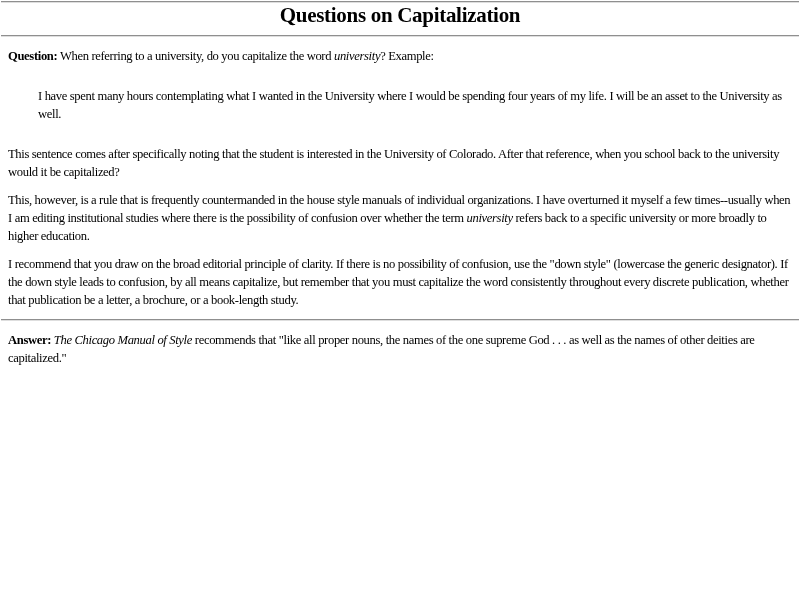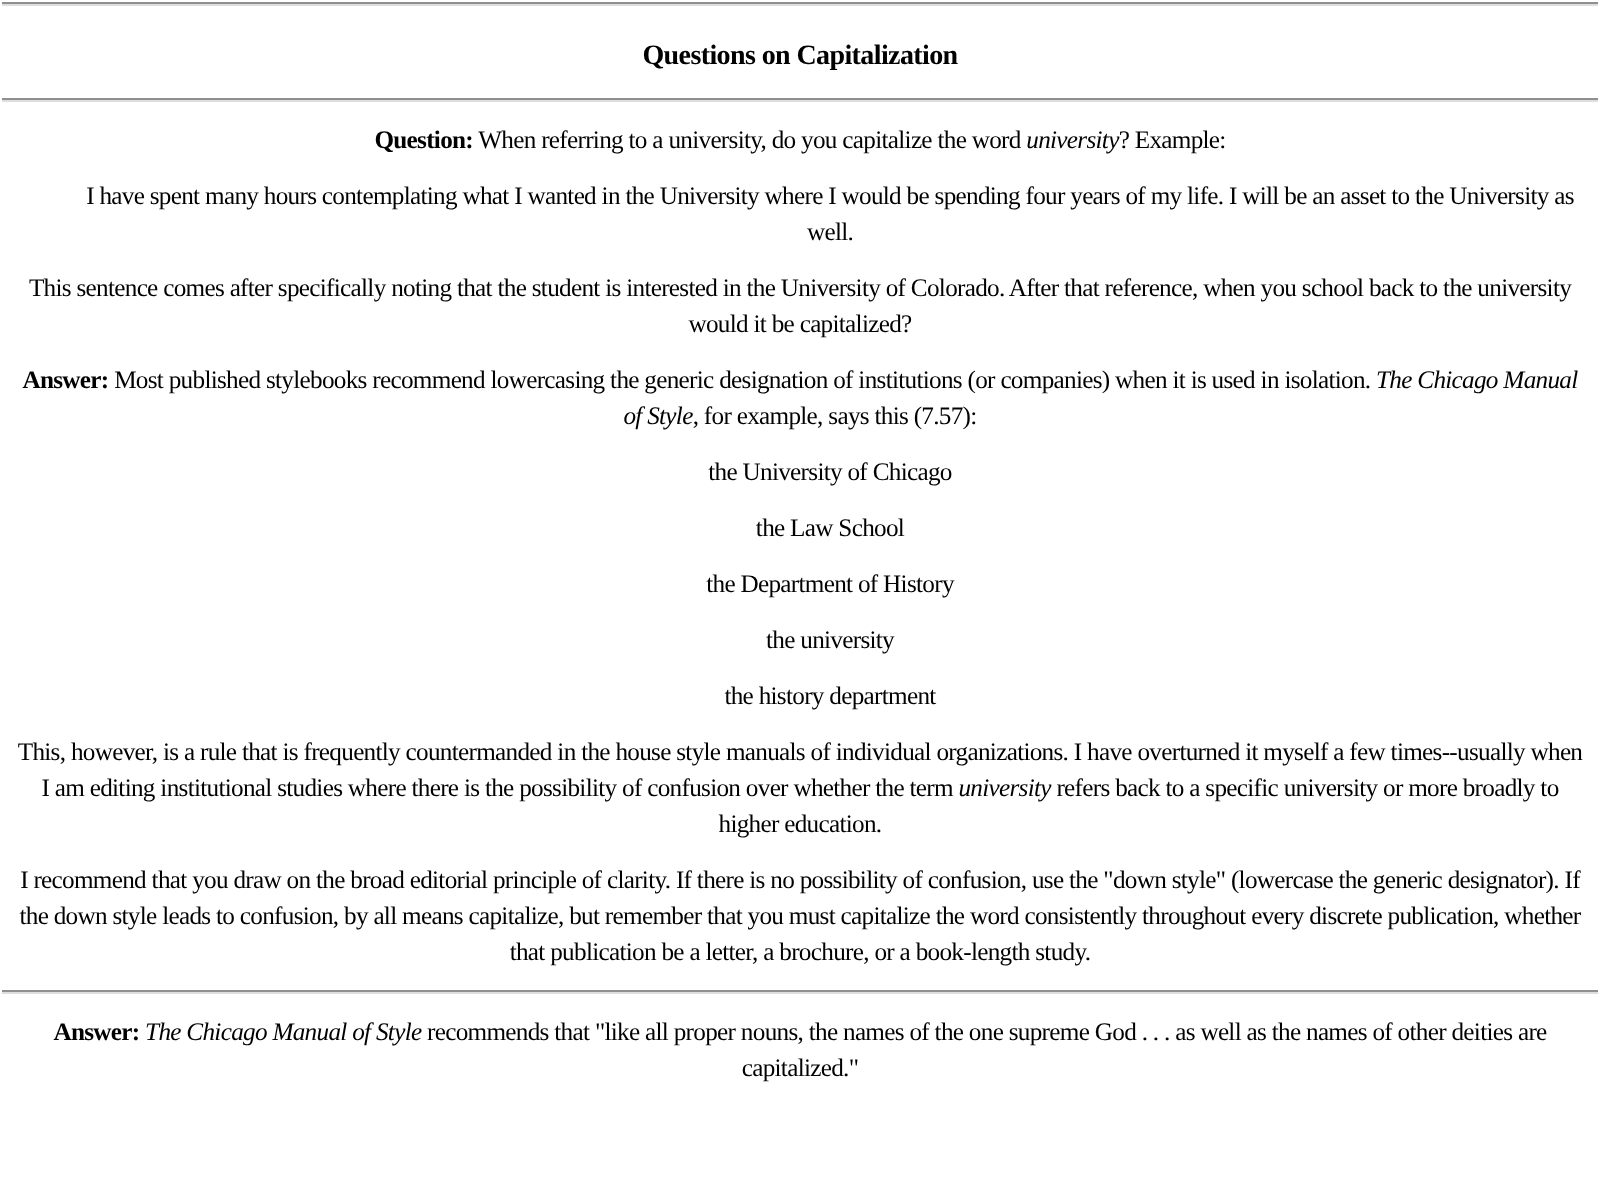--- a/index.html
+++ b/index.html
@@ -16,30 +16,30 @@
   }
   hr {
     border: none;
     height: 0;
     border-top: 1px solid #8f8f8f;
     border-bottom: 1px solid #dedede;
     margin: 8px 1px;
   }
   hr.top-rule { margin: 1px 1px 0 1px; }
   h1.page-title {
-    font-size: 14px;
+    font-size: 21px;
     line-height: 22px;
     font-weight: bold;
     text-align: center;
-    margin: 15px 0 9px 0;
+    margin: 1px 0 9px 0;
     letter-spacing: -0.3px;
   }
-  p { margin: 10px 8px; text-align: center; }
+  p { margin: 10px 8px; }
   blockquote { margin: 10px 8px 10px 38px; padding: 0; }
-  blockquote p { margin: 10px 0; }
+  blockquote p { margin: 22px 0; }
   b { font-weight: bold; }
   i { font-style: italic; }
 </style>
 </head>
 <body>
 
 <div>
 
   <hr class="top-rule">
 
@@ -48,30 +48,22 @@
   <hr>
 
   <p><b>Question:</b> When referring to a university, do you capitalize the word <i>university</i>? Example:</p>
 
   <blockquote>
     <p>I have spent many hours contemplating what I wanted in the University where I would be spending four years of my life. I will be an asset to the University as well.</p>
   </blockquote>
 
   <p>This sentence comes after specifically noting that the student is interested in the University of Colorado. After that reference, when you school back to the university would it be capitalized?</p>
 
-  <p><b>Answer:</b> Most published stylebooks recommend lowercasing the generic designation of institutions (or companies) when it is used in isolation. <i>The Chicago Manual of Style</i>, for example, says this (7.57):</p>
 
 
-  <blockquote>
-    <p>the University of Chicago</p>
-    <p>the Law School</p>
-    <p>the Department of History</p>
-    <p>the university</p>
-    <p>the history department</p>
-  </blockquote>
 
   <p>This, however, is a rule that is frequently countermanded in the house style manuals of individual organizations. I have overturned it myself a few times--usually when I am editing institutional studies where there is the possibility of confusion over whether the term <i>university</i> refers back to a specific university or more broadly to higher education.</p>
 
   <p>I recommend that you draw on the broad editorial principle of clarity. If there is no possibility of confusion, use the "down style" (lowercase the generic designator). If the down style leads to confusion, by all means capitalize, but remember that you must capitalize the word consistently throughout every discrete publication, whether that publication be a letter, a brochure, or a book-length study.</p>
 
   <hr>
 
 
   <p><b>Answer:</b> <i>The Chicago Manual of Style</i> recommends that "like all proper nouns, the names of the one supreme God . . . as well as the names of other deities are capitalized."</p>
 

